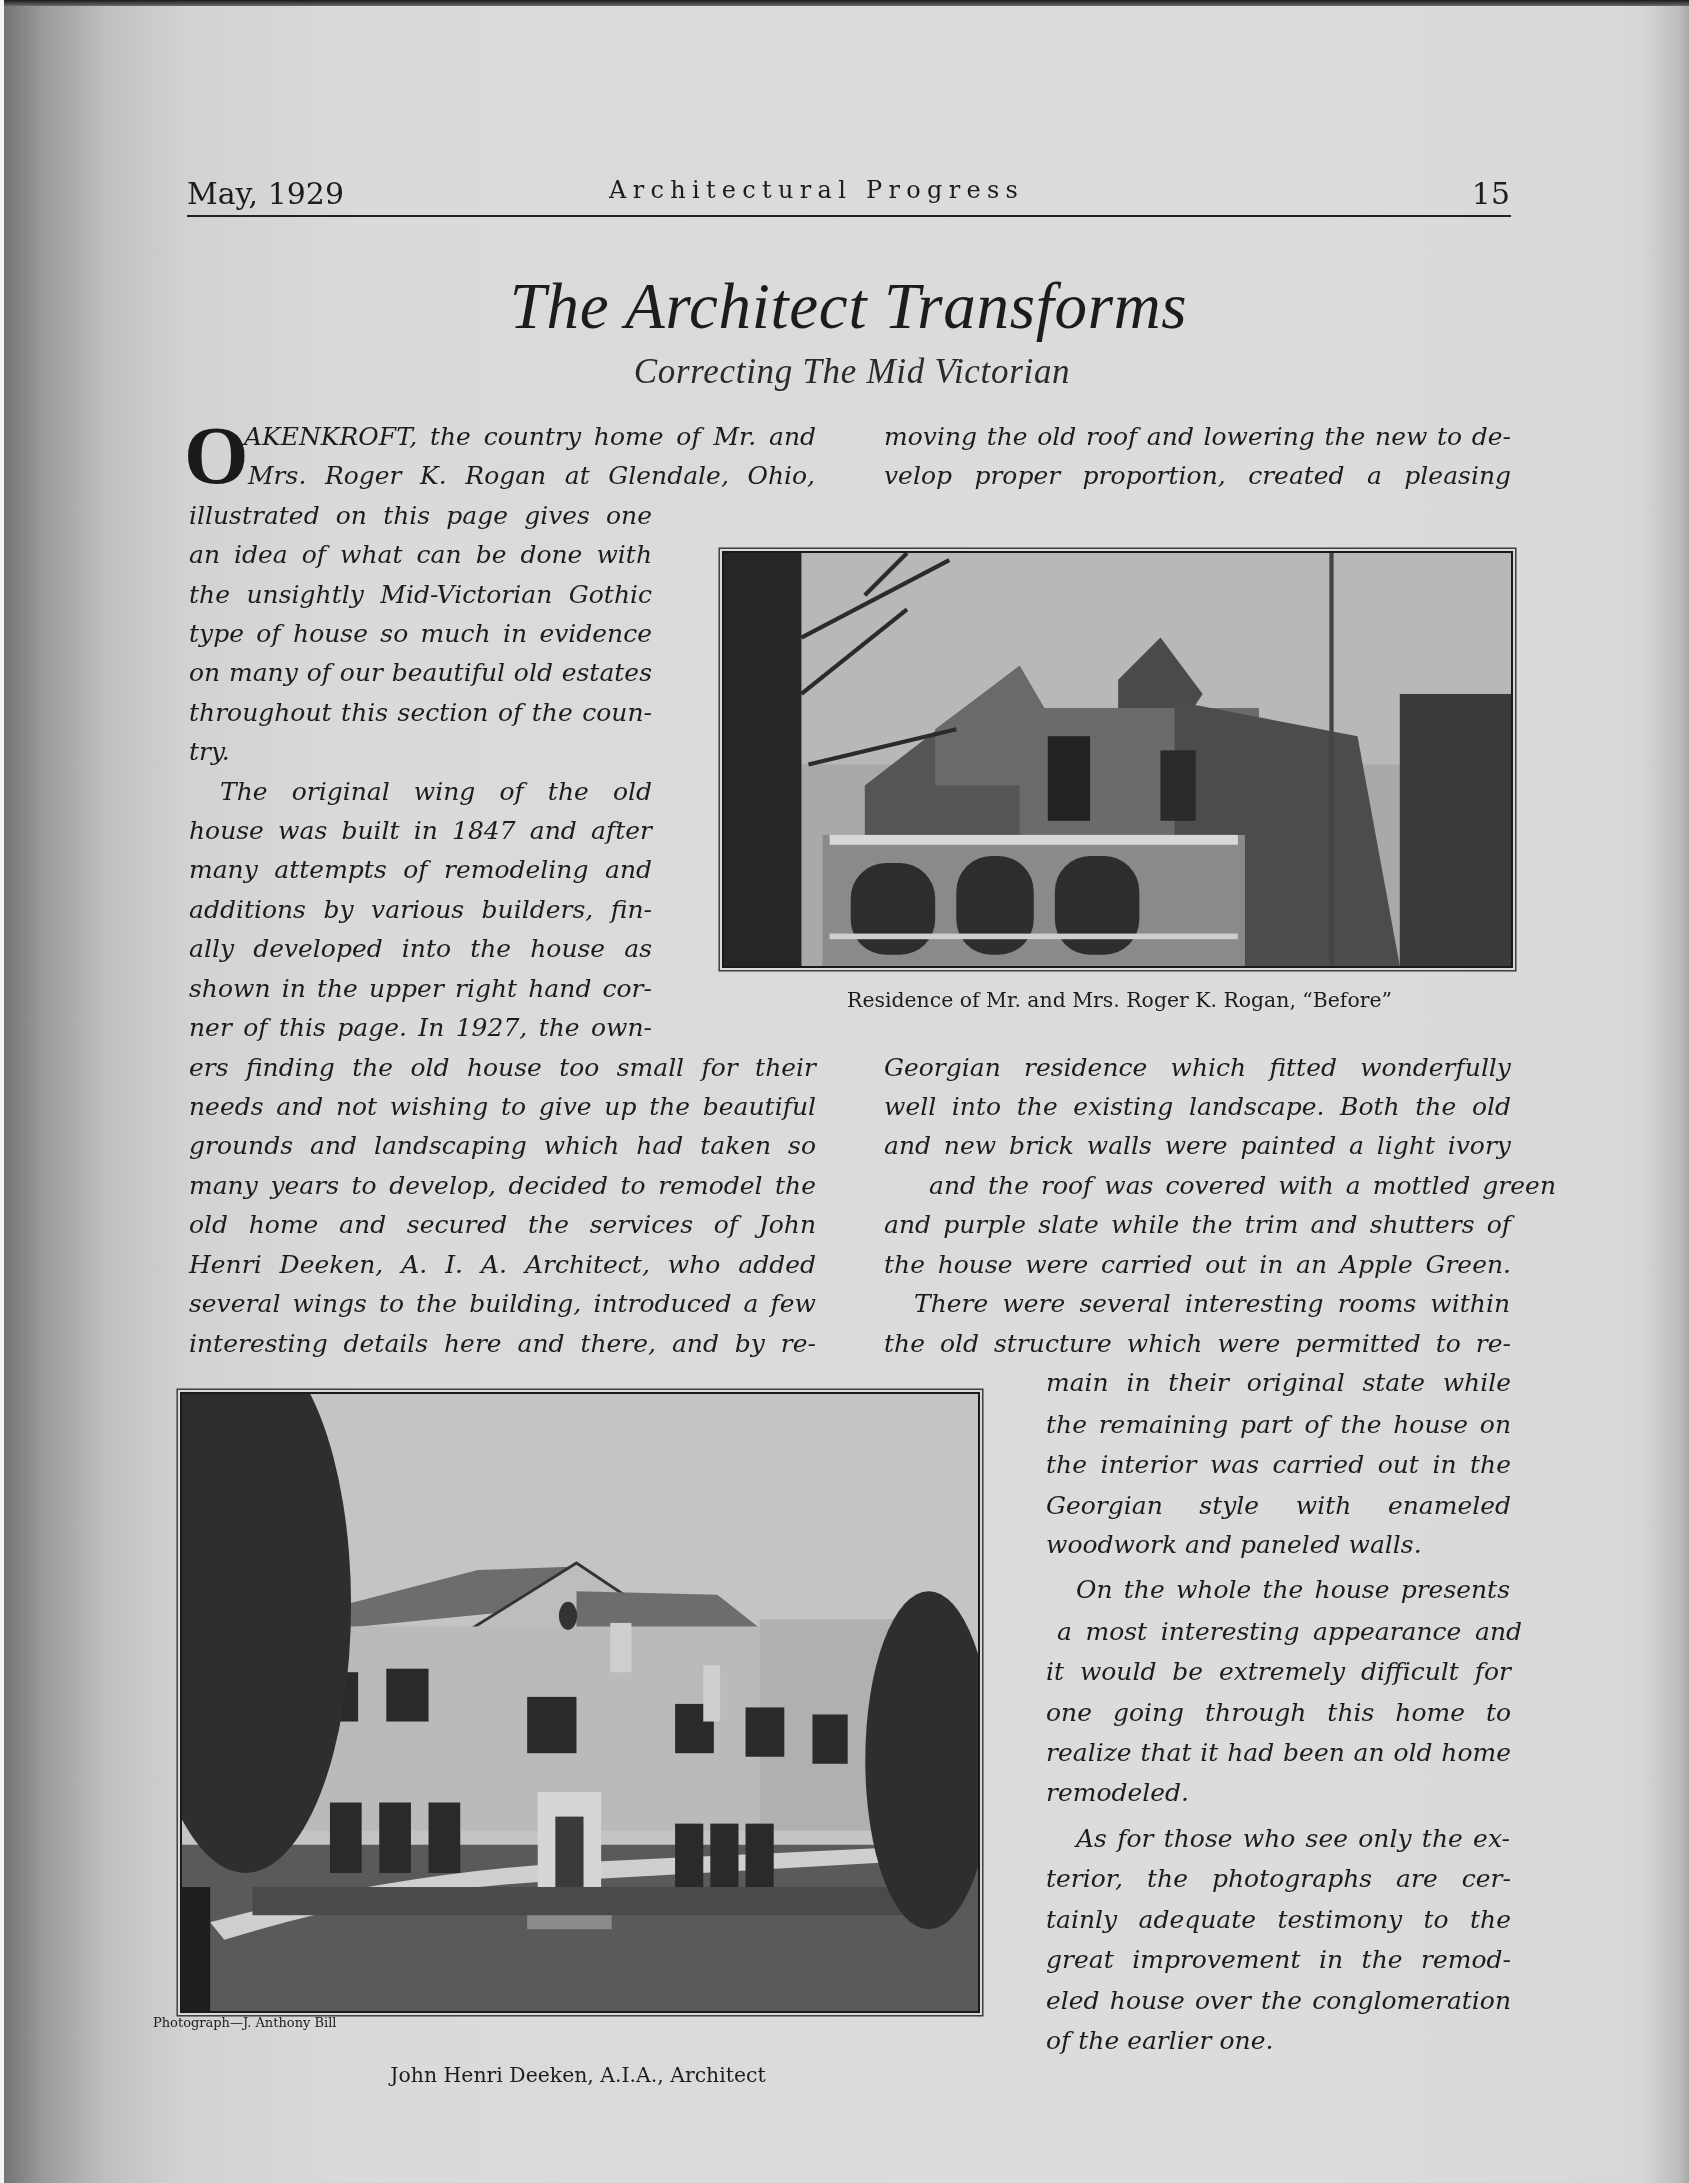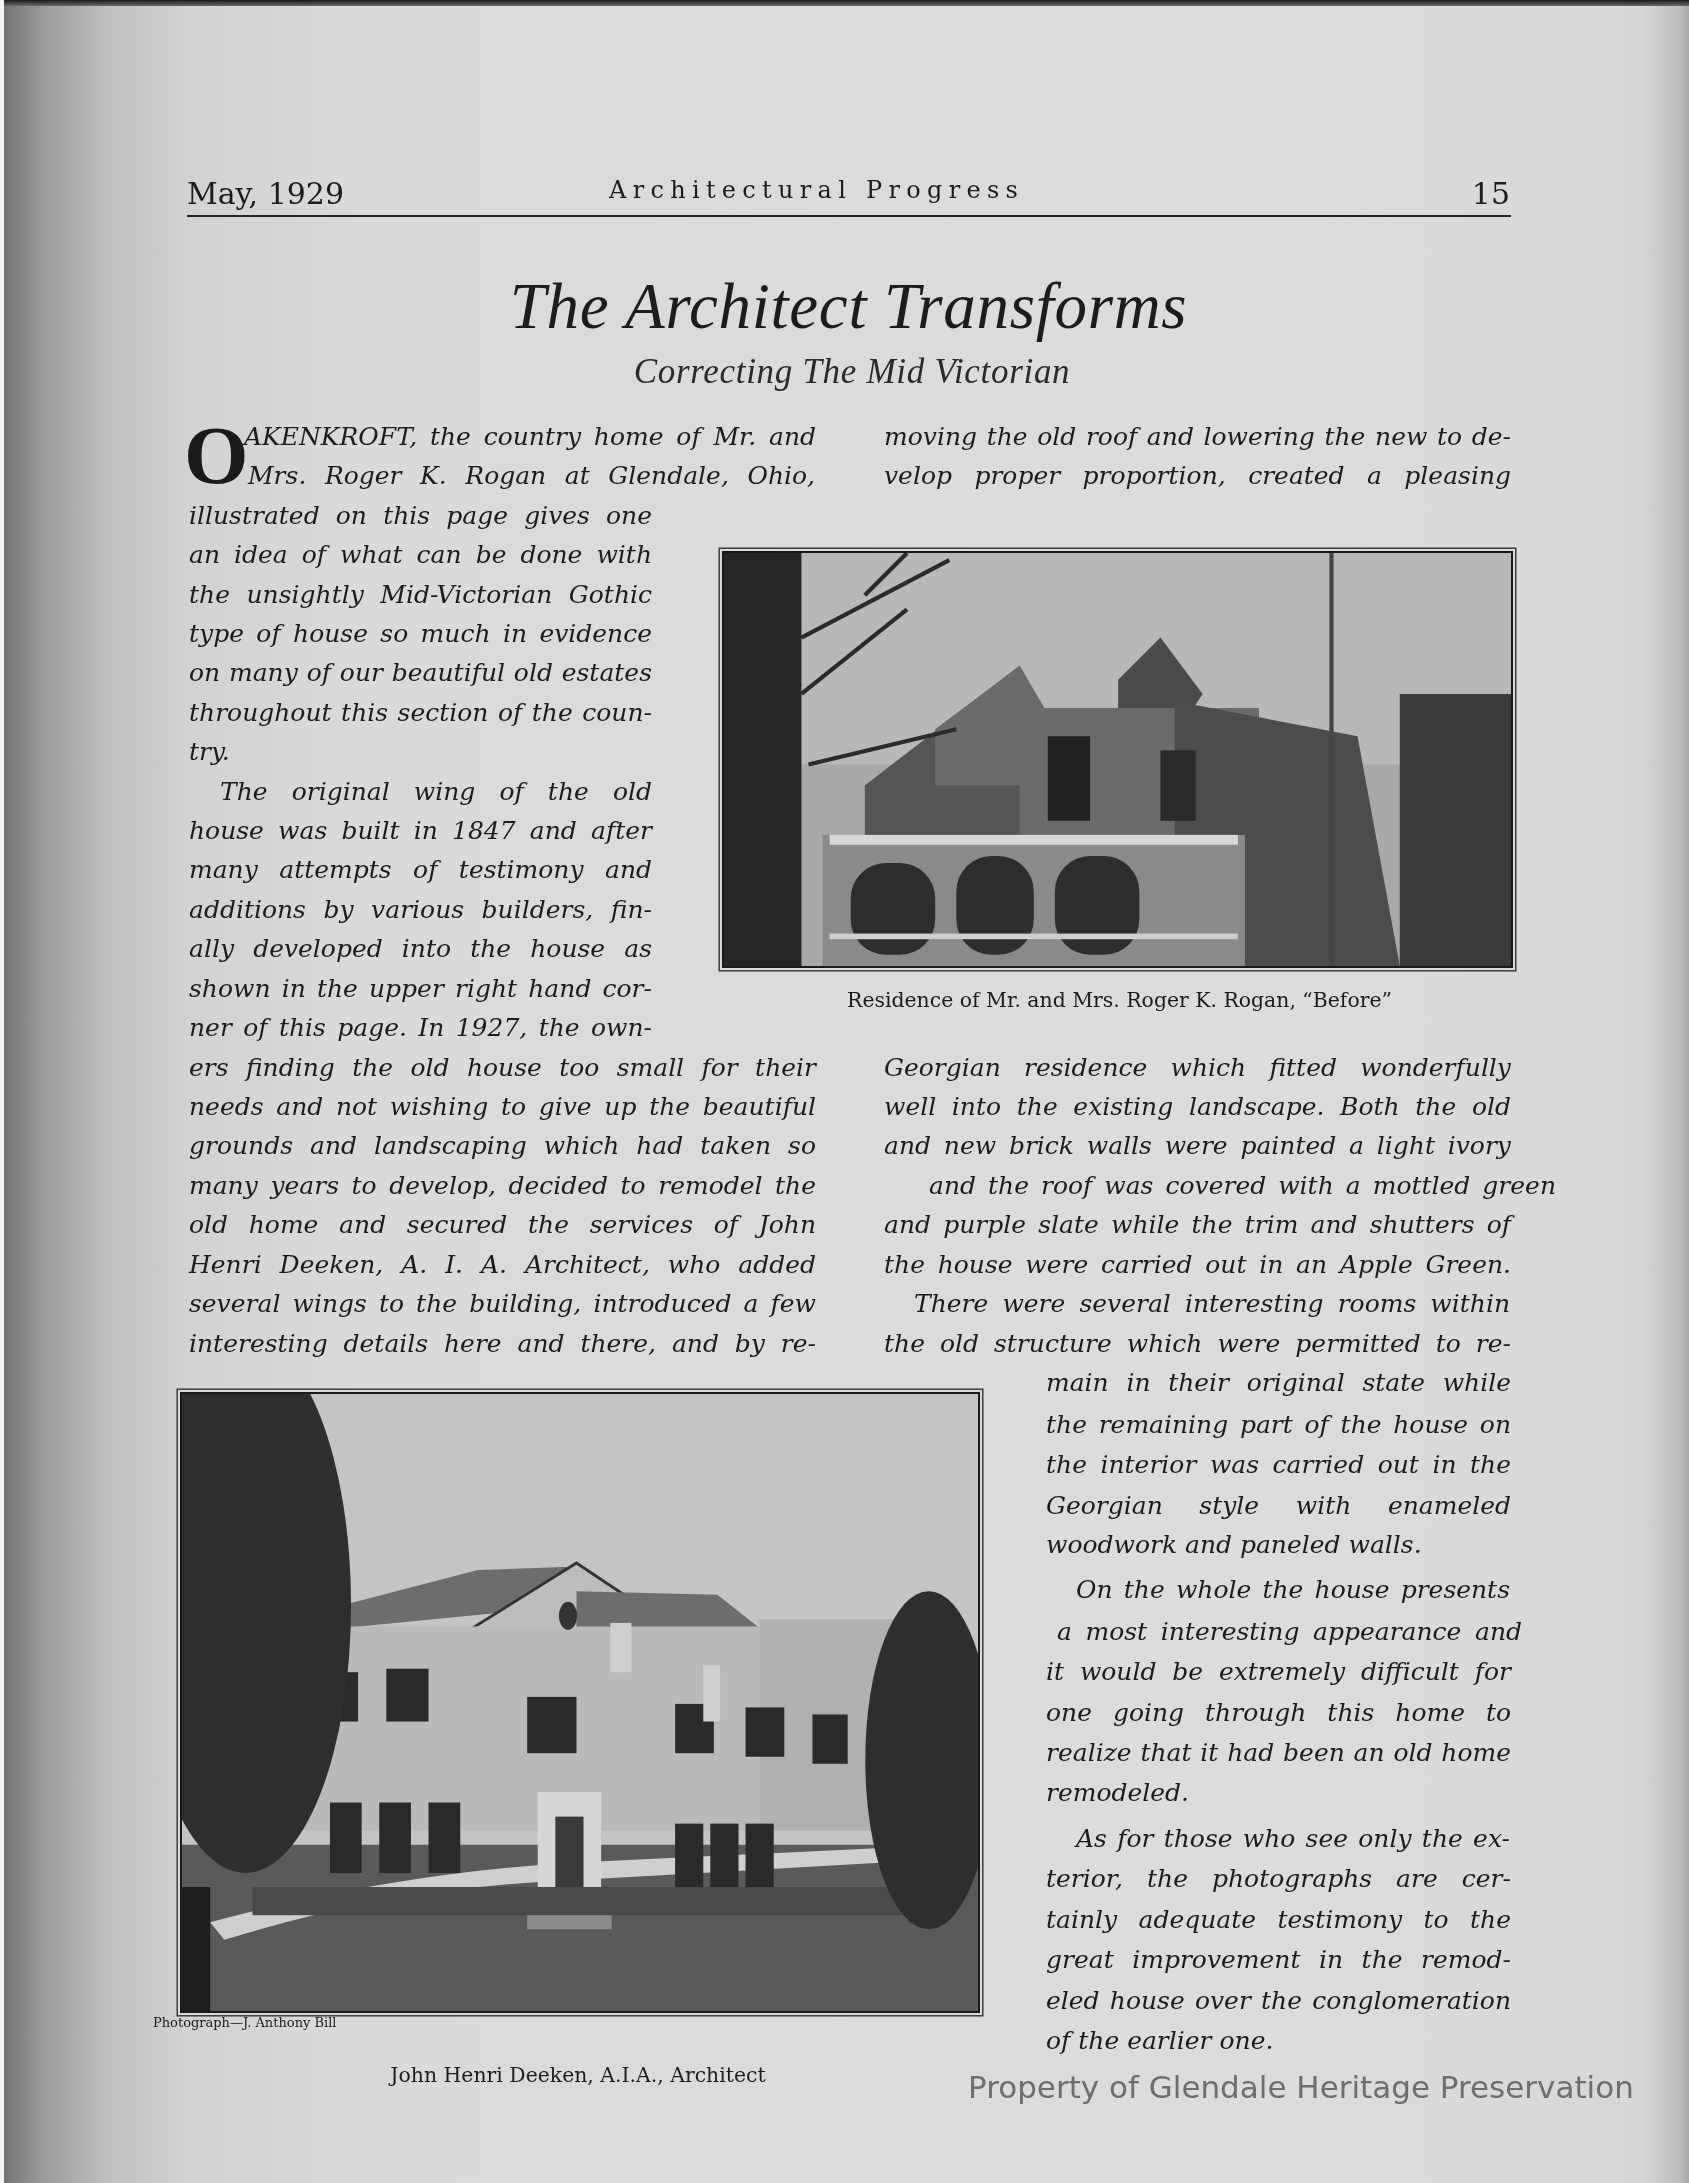--- a/index.html
+++ b/index.html
@@ -70,21 +70,21 @@
     <div class="line" style="left:248px;width:567px;top:456px;">Mrs. Roger K. Rogan at Glendale, Ohio,</div>
     <div class="line col-ln" style="top:496px;">illustrated on this page gives one</div>
     <div class="line col-ln" style="top:535px;">an idea of what can be done with</div>
     <div class="line col-ln" style="top:575px;">the unsightly Mid-Victorian Gothic</div>
     <div class="line col-ln" style="top:614px;">type of house so much in evidence</div>
     <div class="line col-ln" style="top:653px;">on many of our beautiful old estates</div>
     <div class="line col-ln" style="top:693px;">throughout this section of the coun-</div>
     <div class="line col-ln last" style="top:732px;">try.</div>
     <div class="line" style="left:220px;width:432px;top:772px;">The original wing of the old</div>
     <div class="line col-ln" style="top:811px;">house was built in 1847 and after</div>
-    <div class="line col-ln" style="top:850px;">many attempts of testimony and</div>
+    <div class="line col-ln" style="top:850px;">many attempts of remodeling and</div>
     <div class="line col-ln" style="top:890px;">additions by various builders, fin-</div>
     <div class="line col-ln" style="top:929px;">ally developed into the house as</div>
     <div class="line col-ln" style="top:969px;">shown in the upper right hand cor-</div>
     <div class="line col-ln" style="top:1008px;">ner of this page.  In 1927, the own-</div>
     <div class="line col-l" style="top:1048px;">ers finding the old house too small for their</div>
     <div class="line col-l" style="top:1087px;">needs and not wishing to give up the beautiful</div>
     <div class="line col-l" style="top:1126px;">grounds and landscaping which had taken so</div>
     <div class="line col-l" style="top:1166px;">many years to develop, decided to remodel the</div>
     <div class="line col-l" style="top:1205px;">old home and secured the services of John</div>
     <div class="line col-l" style="top:1245px;">Henri Deeken, A. I. A. Architect, who added</div>
@@ -194,15 +194,14 @@
     <div class="line col-rn" style="top:1733px;">realize that it had been an old home</div>
     <div class="line col-rn last" style="top:1773px;">remodeled.</div>
     <div class="line" style="left:1076px;width:434px;top:1819px;">As for those who see only the ex-</div>
     <div class="line col-rn" style="top:1859px;">terior, the photographs are cer-</div>
     <div class="line col-rn" style="top:1900px;">tainly adequate testimony to the</div>
     <div class="line col-rn" style="top:1940px;">great improvement in the remod-</div>
     <div class="line col-rn" style="top:1981px;">eled house over the conglomeration</div>
     <div class="line col-rn last" style="top:2021px;">of the earlier one.</div>
   </div>
 
-  <div class="watermark">Property of Glendale Heritage Preservation</div>
 </div>
 
 
 </body></html>

